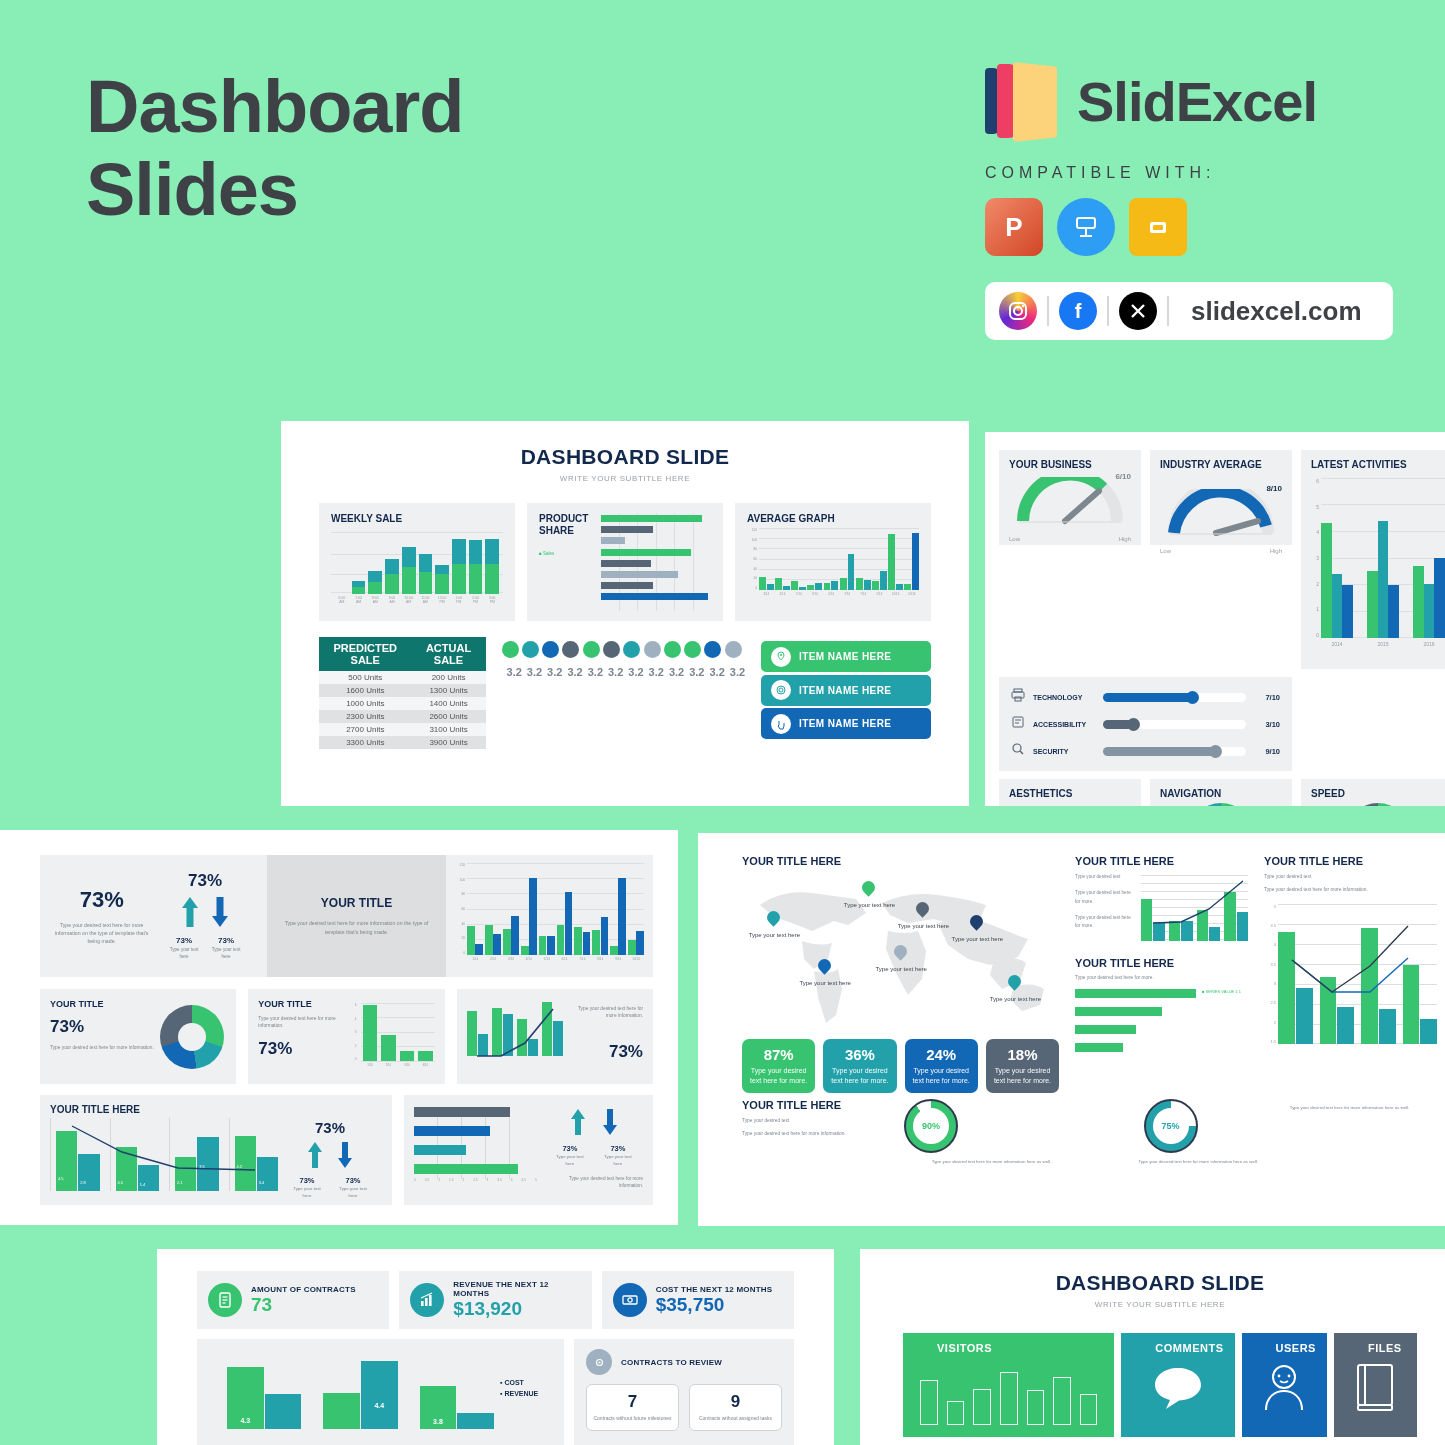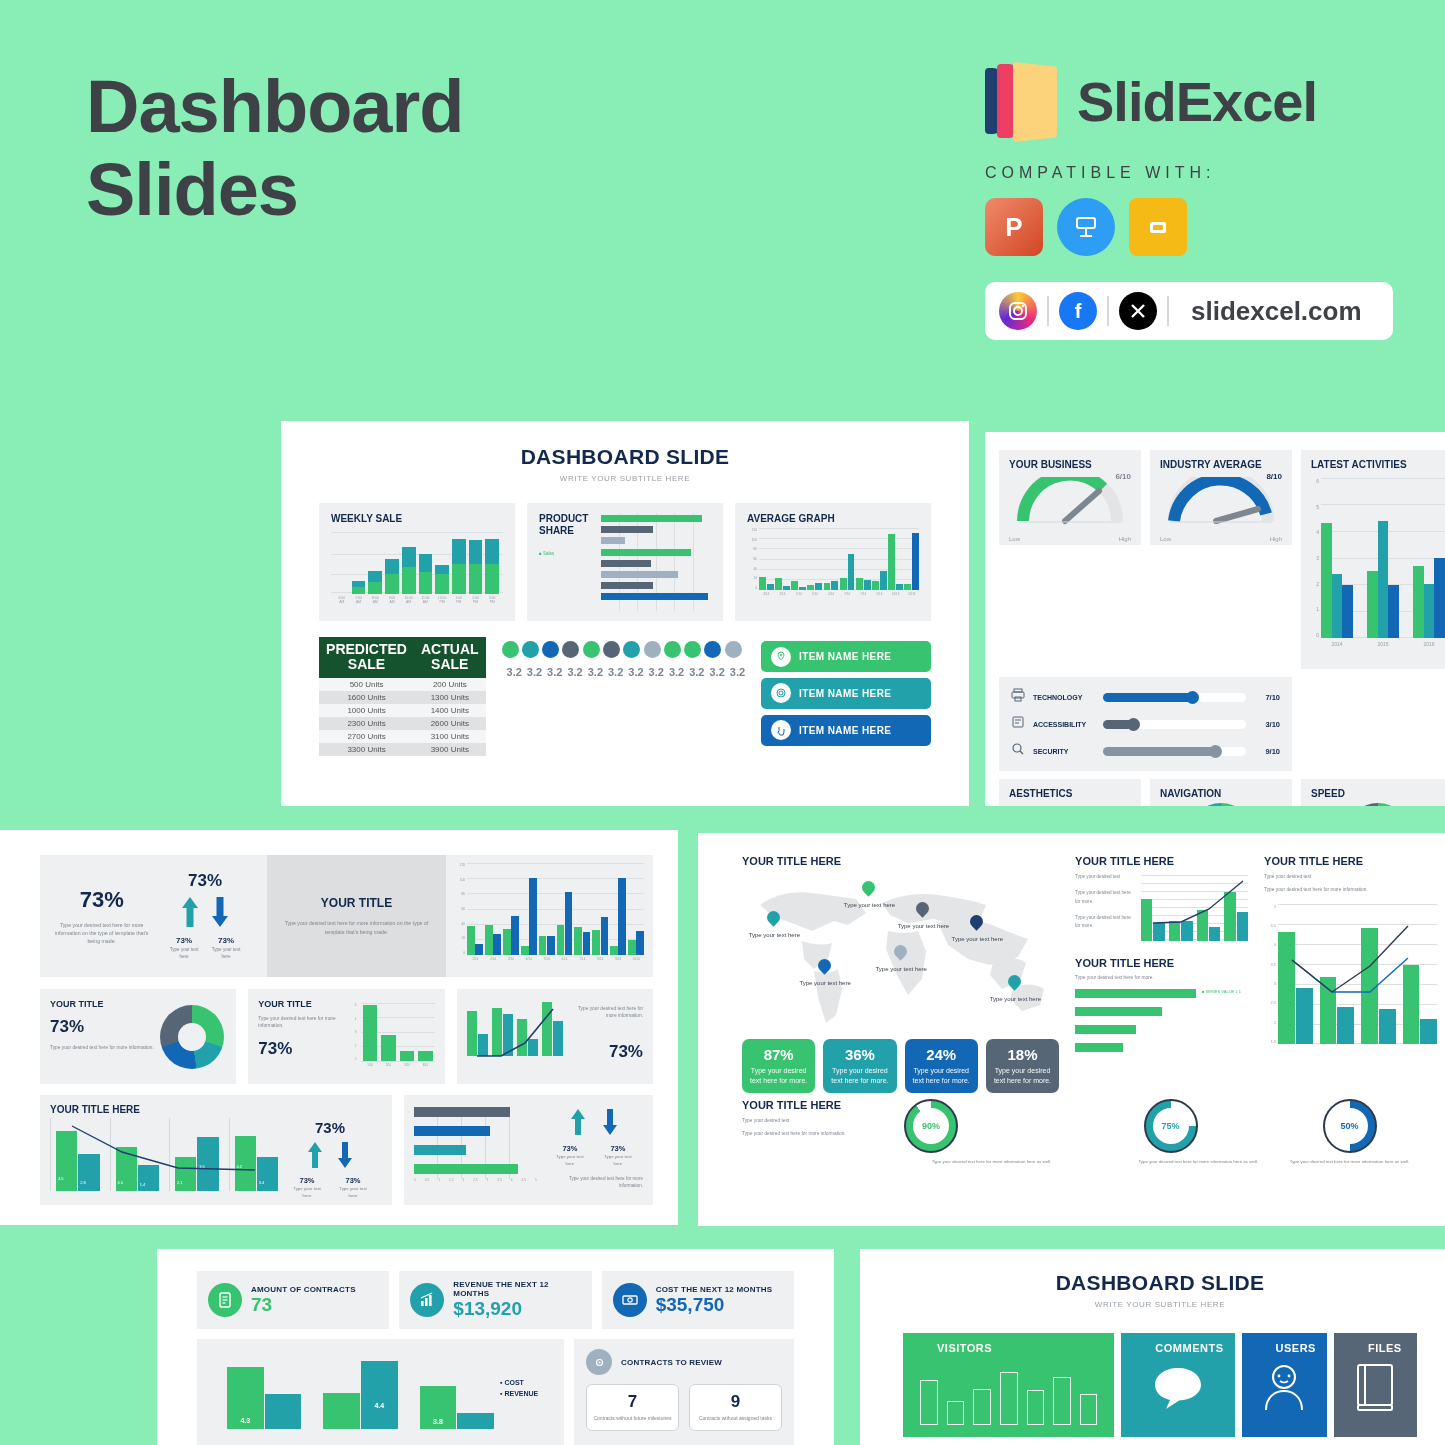--- a/index.html
+++ b/index.html
@@ -58,21 +58,21 @@
   #slide2{ left:985px; top:432px; width:470px; height:374px; }
   
   #slide3{ left:-12px; top:830px; width:690px; height:395px; }
   
   #slide4{ left:698px; top:833px; width:757px; height:393px; }
   
   #slide5{ left:157px; top:1249px; width:677px; height:210px; }
   
   #slide6{ left:860px; top:1249px; width:600px; height:210px; }
   .tbl{ border-collapse:collapse; width:100%; font-size:8px; }
-  .tbl th{ background:#14532d; color:#fff; font-size:14px; padding:5px 2px; line-height:1.1;}
+  .tbl th{ background:#0f766e; color:#fff; font-size:11px; padding:5px 2px; line-height:1.1;}
   .tbl td{ text-align:center; color:#555; padding:2px; font-size:8px; }
   .tbl tr:nth-child(even) td{ background:#dfe1e3; }
   .tbl tr:nth-child(odd) td{ background:#f4f5f6; }
   .dot{ width:17px; height:17px; border-radius:50%; display:inline-block; }
   .dotv{ color:#7b8591; font-size:11px; font-weight:bold; margin-left:5px;}
   .itembtn{ border-radius:5px; color:#fff; font-weight:bold; font-size:10px;
             display:flex; align-items:center; gap:8px; padding:0 10px; height:31px; letter-spacing:.4px;}
   .itembtn .cir{ width:20px; height:20px; border-radius:50%; background:#fff; flex:0 0 20px;
                  display:flex; align-items:center; justify-content:center; font-size:11px;}
   .gauge-wrap{ position:relative; width:100%; height:52px; }
@@ -410,21 +410,21 @@
         </svg>
       </div>
       <div style="display:flex;justify-content:space-between;font-size:6px;color:#9aa0a6;margin-top:3px;">
         <span>Low</span>
         <span>High</span>
       </div>
     </div>
 
     <div class="panel" style="width:142px;height:95px;padding:9px 10px;">
       <div class="p-title" style="font-size:10px;">INDUSTRY AVERAGE</div>
-      <div style="text-align:right;font-size:8px;color:#12284c;font-weight:bold;margin-top:2px;">8/10</div>
+      <div style="text-align:right;font-size:8px;color:#12284c;font-weight:bold;margin-top:14px;">8/10</div>
       <div class="gauge-wrap">
         <svg width="122" height="48" viewBox="0 0 122 48" style="position:absolute;left:0;top:-4px;">
           <path d="M14 44 A47 47 0 0 1 108 44" fill="none" stroke="#e2e4e6" stroke-width="12"></path>
           <path d="M14 44 A47 47 0 0 1 106 37" fill="none" stroke="#1368b5" stroke-width="12"></path>
           <line x1="56" y1="44" x2="98" y2="32" stroke="#7e868f" stroke-width="6" stroke-linecap="round"></line>
           <line x1="10" y1="45" x2="112" y2="45" stroke="#d6d8da" stroke-width="1"></line>
         </svg>
       </div>
       <div style="display:flex;justify-content:space-between;font-size:6px;color:#9aa0a6;margin-top:3px;">
         <span>Low</span>
@@ -1055,26 +1055,20 @@
       <div style="flex:1;text-align:right;">
         <div style="display:flex;justify-content:center;">
           <div style="position:relative;width:54px;height:54px;border-radius:50%;border:2px solid #2d3a4d;
                       background:conic-gradient(transparent 0deg 90deg,#23a1ab 90deg 360deg);">
             <div style="position:absolute;inset:7px;background:#fff;border-radius:50%;display:flex;align-items:center;justify-content:center;font-size:9px;font-weight:bold;color:#23a1ab;">75%</div>
           </div>
         </div>
         <div class="desc" style="font-size:4.4px;margin-top:5px;line-height:1.6;">Type your desired text here for more information here as well.</div>
       </div>
       <div style="flex:1;text-align:center;">
-        <div style="display:flex;justify-content:center;">
-          <div style="position:relative;width:54px;height:54px;border-radius:50%;border:2px solid #2d3a4d;
-                      background:conic-gradient(#1368b5 0deg 180deg,transparent 180deg 360deg);">
-            <div style="position:absolute;inset:7px;background:#fff;border-radius:50%;display:flex;align-items:center;justify-content:center;font-size:9px;font-weight:bold;color:#1368b5;">50%</div>
-          </div>
-        </div>
         <div class="desc" style="font-size:4.4px;margin-top:5px;line-height:1.6;">Type your desired text here for more information here as well.</div>
       </div>
     </div>
   </div>
 </div>
 
 <div class="slide" id="slide5">
   <div style="display:flex;gap:10px;padding:22px 40px 0 40px;">
     <div class="kpi" style="flex:1">
       <div class="kpi-ic" style="background:#37c36f">

